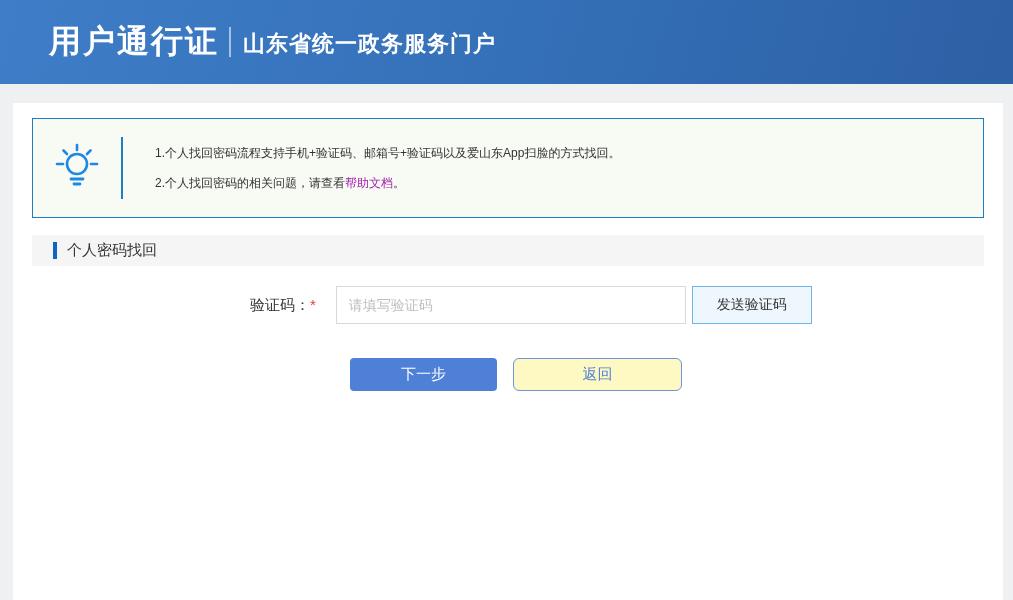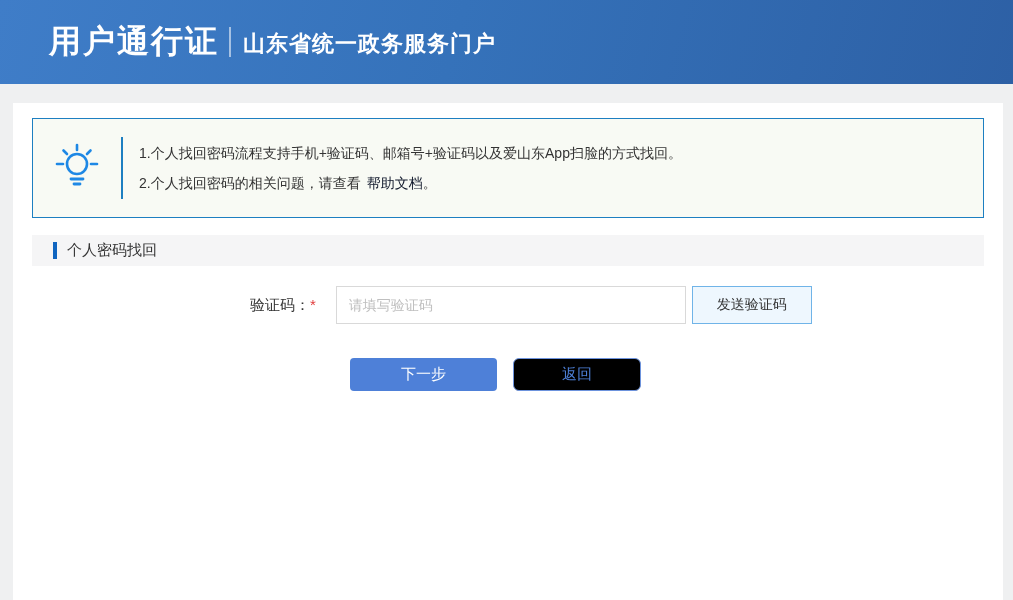--- a/index.html
+++ b/index.html
@@ -59,29 +59,29 @@
     display: flex;
     justify-content: center;
     align-items: center;
   }
   .notice-divider {
     width: 2px;
     height: 62px;
     background: #1d7fc1;
   }
   .notice-text {
-    padding-left: 16px;
-    font-size: 14px;
+    padding-left: 32px;
+    font-size: 12px;
     color: #333333;
   }
   .notice-line { line-height: 30px; }
   .notice-link {
-    color: #0f172a;
+    color: #a21caf;
     text-decoration: none;
-    margin-left: 6px;
+    margin-left: 0;
     cursor: pointer;
   }
   
   .section-band {
     margin: 17px 19px 0;
     height: 31px;
     background: #f5f5f6;
     display: flex;
     align-items: center;
   }
@@ -160,23 +160,23 @@
     height: 33px;
     background: #4e80d8;
     color: #ffffff;
     border: none;
     border-radius: 4px;
     font-size: 15px;
     cursor: pointer;
     font-family: inherit;
   }
   .btn-secondary {
-    width: 128px;
+    width: 169px;
     height: 33px;
-    background: #000000;
+    background: #fef9c3;
     color: #4e80d8;
     border: 1px solid #6d93dd;
     border-radius: 6px;
     font-size: 15px;
     cursor: pointer;
     font-family: inherit;
   }
 </style>
 </head>
 <body>

